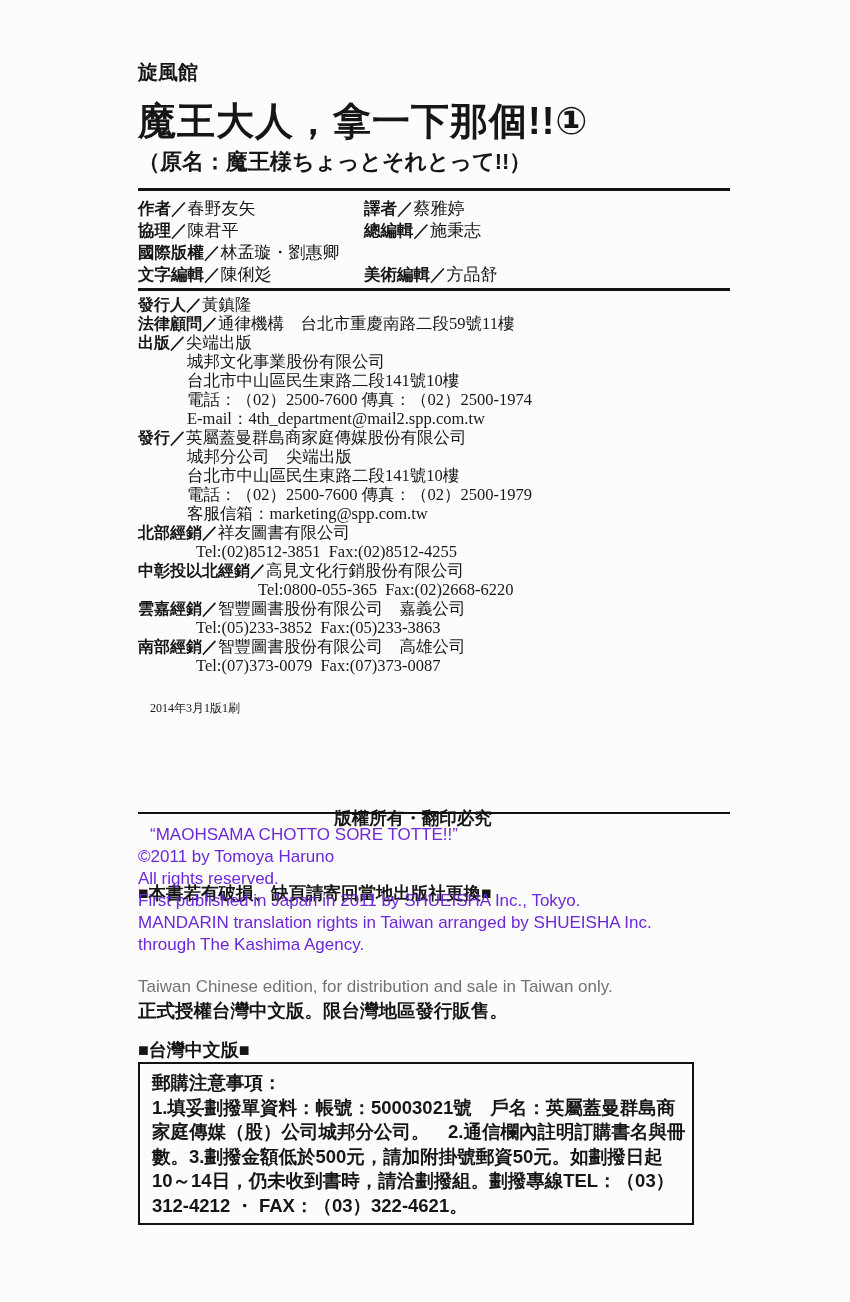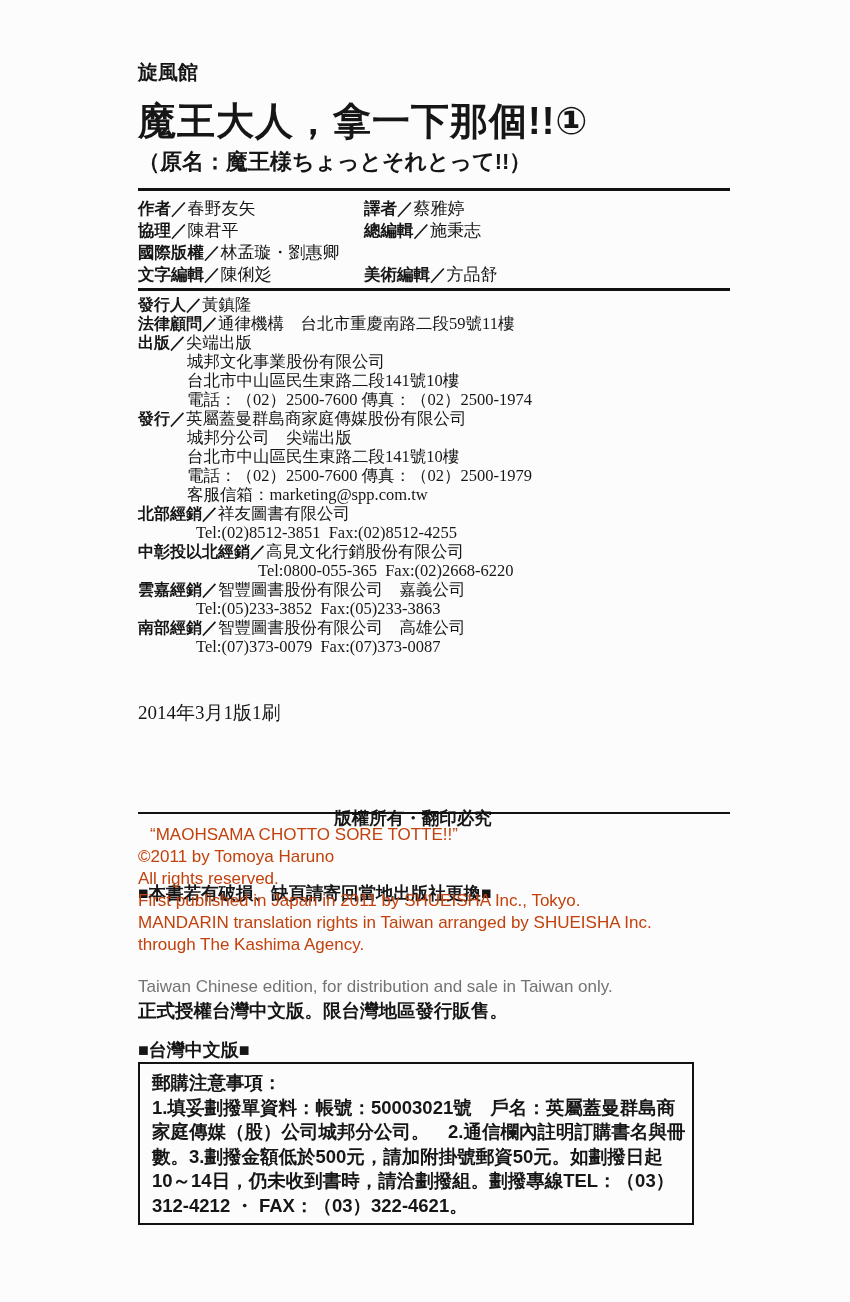--- a/index.html
+++ b/index.html
@@ -28,27 +28,27 @@
 
   
   .publishing{position:absolute;top:295px;left:0;width:100%;font-size:16.5px;line-height:19px;}
   .pub-line{white-space:pre;}
   .plabel{font-family:"Liberation Sans","DejaVu Sans",sans-serif;font-weight:bold;font-size:16px;}
   .ind1{padding-left:49px;}
   .ind2{padding-left:58px;}
   .ind3{padding-left:120px;}
   .gap{margin-top:0;}
 
-  .print-date{position:absolute;top:700px;left:0;font-size:19px;white-space:pre;}
+  .print-date{position:absolute;top:700px;left:12px;font-size:12px;white-space:pre;}
 
   .rights{position:absolute;top:756px;left:0;font-family:"Liberation Sans","DejaVu Sans",sans-serif;
           font-weight:bold;font-size:17.5px;line-height:25px;white-space:pre;text-align:right;}
 
   .english{position:absolute;top:824px;left:0;font-family:"Liberation Sans","DejaVu Sans",sans-serif;
-           font-size:17px;line-height:22px;color:#c2410c;}
+           font-size:17px;line-height:22px;color:#6d28d9;}
   .en-line{white-space:pre;}
   .en-first{padding-left:12px;}
 
   .tw-en{position:absolute;top:977px;left:0;font-family:"Liberation Sans","DejaVu Sans",sans-serif;font-size:17px;white-space:pre;color:#737373;}
   .tw-zh{position:absolute;top:998px;left:0;font-family:"Liberation Sans","DejaVu Sans",sans-serif;font-weight:bold;font-size:18.5px;white-space:pre;}
   .tw-label{position:absolute;top:1038px;left:0;font-family:"Liberation Sans","DejaVu Sans",sans-serif;font-weight:bold;font-size:18px;white-space:pre;}
 
   .mail-box{position:absolute;top:1062px;left:0;width:528px;border:2px solid #121212;
             padding:7px 12px 5px 12px;font-family:"Liberation Sans","DejaVu Sans",sans-serif;
             font-weight:600;font-size:18.5px;line-height:24.5px;overflow:hidden;}
@@ -89,20 +89,21 @@
 
     <div class="rule rule2"></div>
 
     <div class="publishing">
       <div class="pub-line"><span class="plabel">發行人</span><span class="plabel">／</span><span>黃鎮隆</span></div>
       <div class="pub-line"><span class="plabel">法律顧問</span><span class="plabel">／</span><span>通律機構　台北市重慶南路二段59號11樓</span></div>
       <div class="pub-line"><span class="plabel">出版</span><span class="plabel">／</span><span>尖端出版</span></div>
       <div class="pub-line ind1"><span>城邦文化事業股份有限公司</span></div>
       <div class="pub-line ind1"><span>台北市中山區民生東路二段141號10樓</span></div>
       <div class="pub-line ind1"><span>電話：（02）2500-7600 傳真：（02）2500-1974</span></div>
+      <div class="pub-line ind1"><span>E-mail：4th_department@mail2.spp.com.tw</span></div>
       <div class="pub-line"><span class="plabel">發行</span><span class="plabel">／</span><span>英屬蓋曼群島商家庭傳媒股份有限公司</span></div>
       <div class="pub-line ind1"><span>城邦分公司　尖端出版</span></div>
       <div class="pub-line ind1"><span>台北市中山區民生東路二段141號10樓</span></div>
       <div class="pub-line ind1"><span>電話：（02）2500-7600 傳真：（02）2500-1979</span></div>
       <div class="pub-line ind1"><span>客服信箱：marketing@spp.com.tw</span></div>
       <div class="pub-line"><span class="plabel">北部經銷</span><span class="plabel">／</span><span>祥友圖書有限公司</span></div>
       <div class="pub-line ind2"><span>Tel:(02)8512-3851  Fax:(02)8512-4255</span></div>
       <div class="pub-line"><span class="plabel">中彰投以北經銷</span><span class="plabel">／</span><span>高見文化行銷股份有限公司</span></div>
       <div class="pub-line ind3"><span>Tel:0800-055-365  Fax:(02)2668-6220</span></div>
       <div class="pub-line"><span class="plabel">雲嘉經銷</span><span class="plabel">／</span><span>智豐圖書股份有限公司　嘉義公司</span></div>

